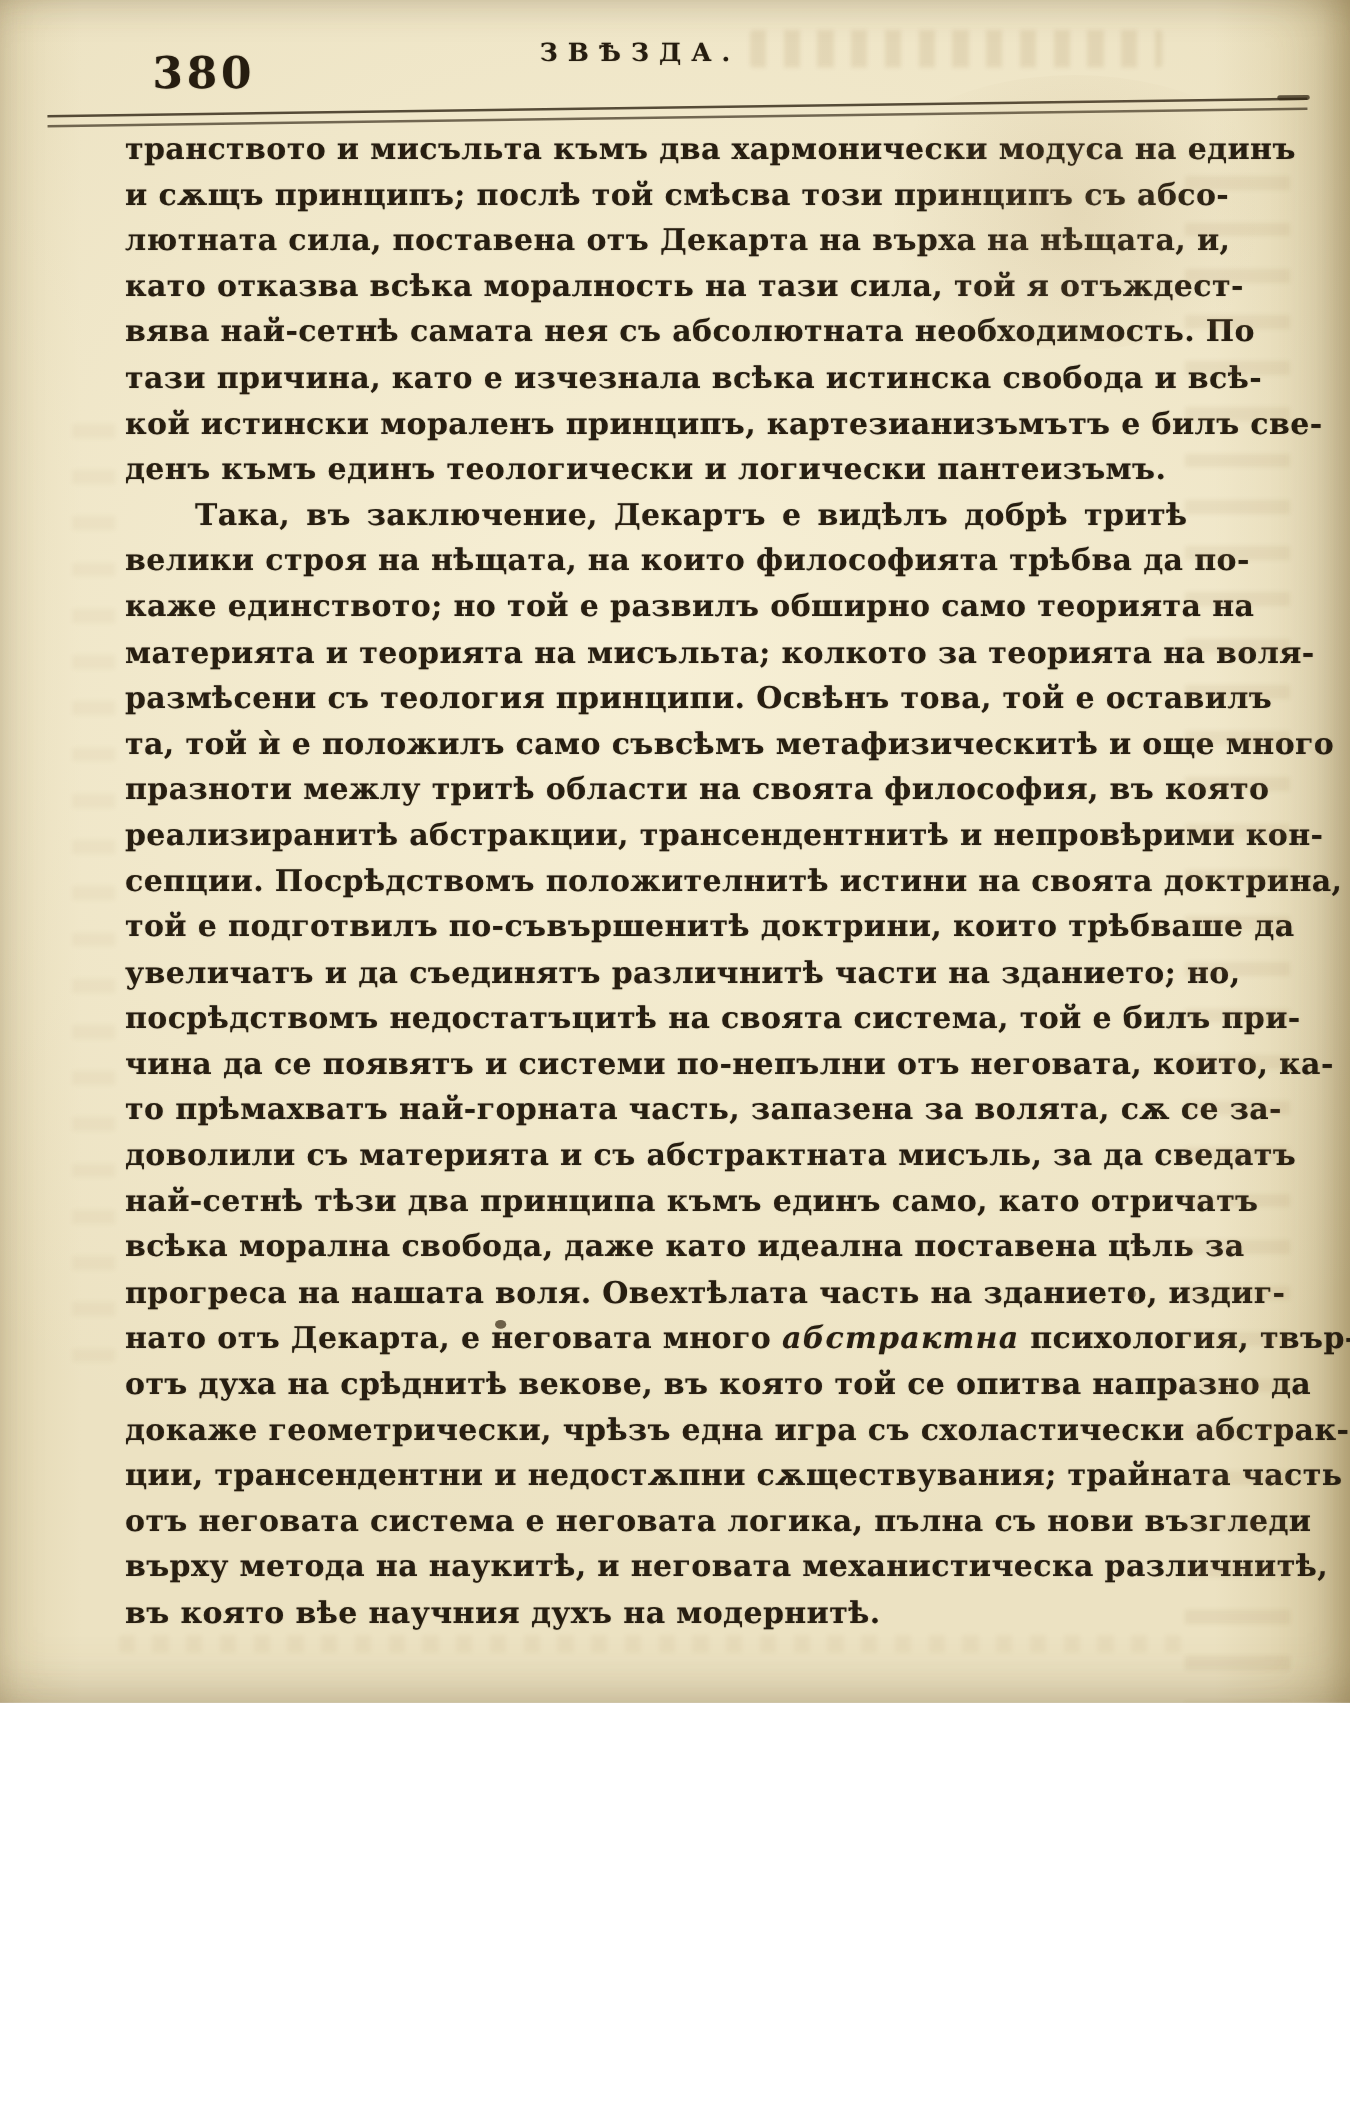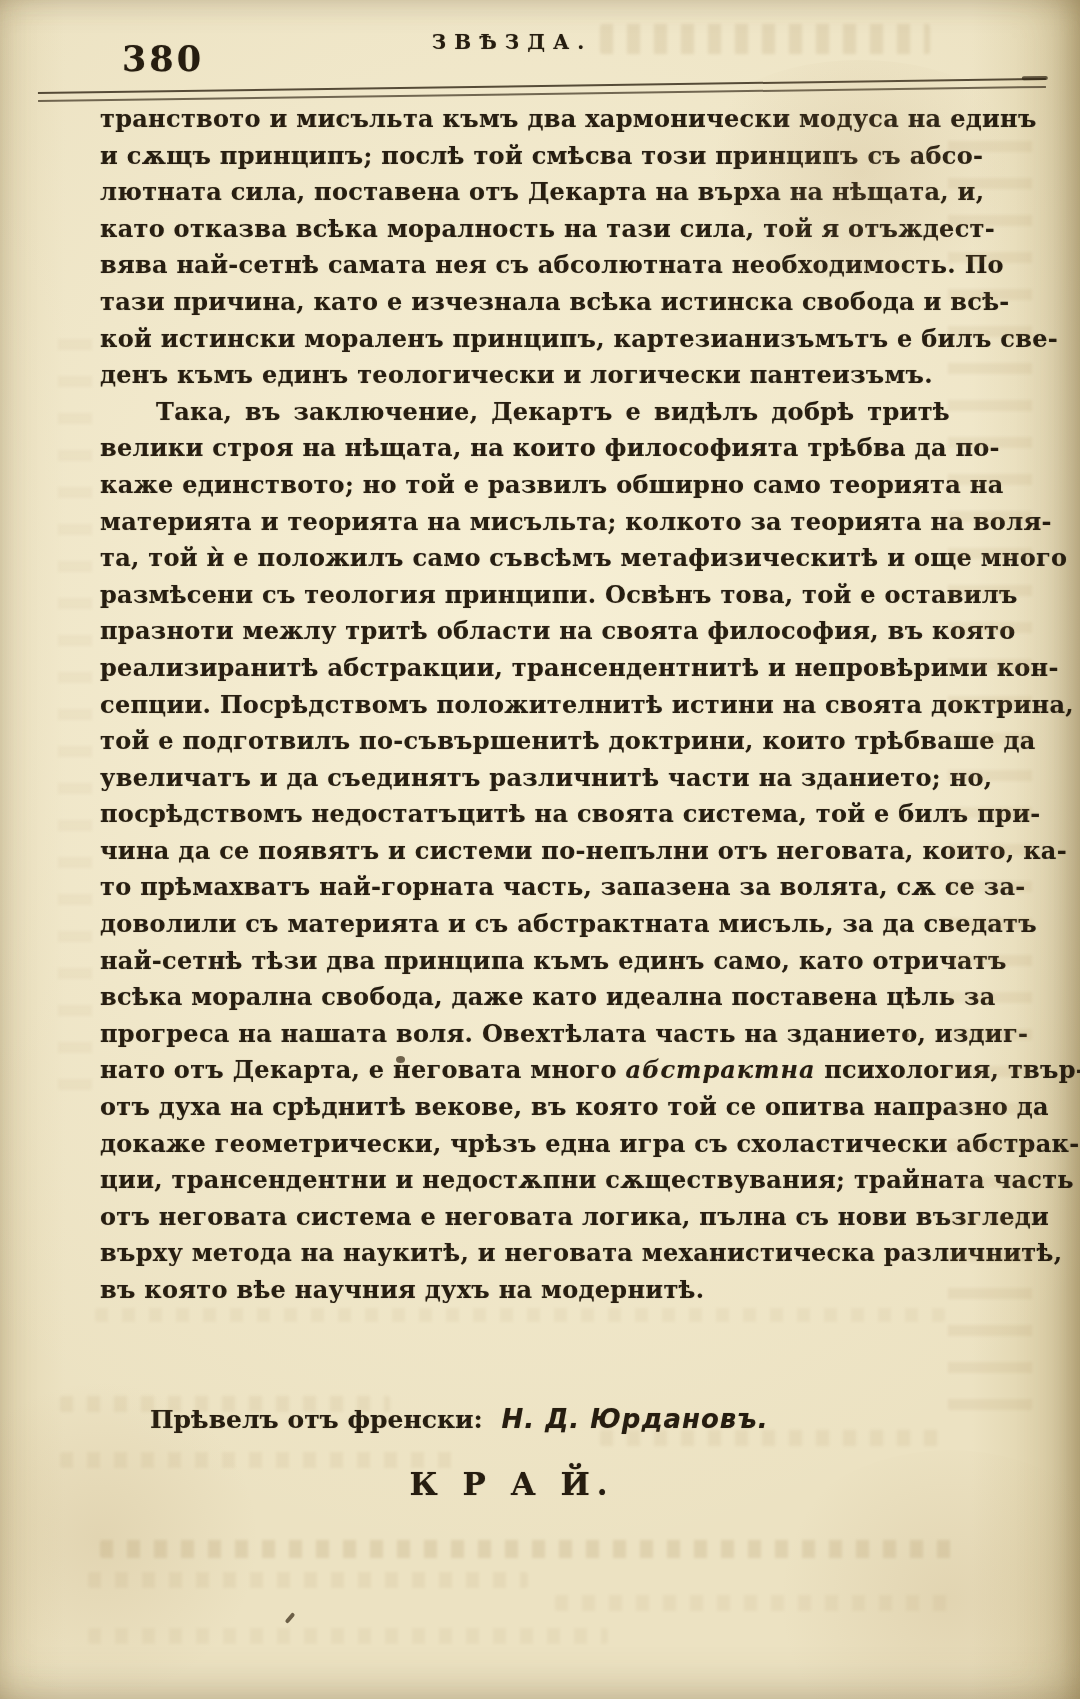--- a/index.html
+++ b/index.html
@@ -3,21 +3,21 @@
 <meta charset="utf-8">
 <style>
   html, body { margin: 0; padding: 0; }
   body {
     width: 1080px; height: 1699px;
     font-family: "DejaVu Serif", serif;
     overflow: hidden;
   }
   .page {
     position: relative;
-    width: 1080px; height: 1699px;
+    width: 1080px; height: 1362px;
     background:
       radial-gradient(ellipse 120% 90% at 48% 38%, rgba(248,241,216,.9) 0%, rgba(236,226,194,.0) 60%),
       linear-gradient(90deg, #e3d7b2 0%, #ece2c2 6%, #ece2c2 90%, #ddd0a8 98%, #d2c396 100%),
       #e9dfbe;
     box-shadow:
       inset -30px 0 50px -22px rgba(100,78,42,.38),
       inset 18px 0 40px -24px rgba(110,88,50,.25),
       inset 0 -26px 50px -26px rgba(110,88,50,.30),
       inset 0 16px 34px -22px rgba(110,88,50,.28);
     color: #261d10;
@@ -143,22 +143,22 @@
       <div class="line"><span>лютната сила, поставена отъ Декарта на върха на нѣщата, и,</span></div>
       <div class="line"><span>като отказва всѣка моралность на тази сила, той я отъждест-</span></div>
       <div class="line"><span>вява най-сетнѣ самата нея съ абсолютната необходимость. По</span></div>
       <div class="line"><span>тази причина, като е изчезнала всѣка истинска свобода и всѣ-</span></div>
       <div class="line"><span>кой истински мораленъ принципъ, картезианизъмътъ е билъ све-</span></div>
       <div class="line last"><span>денъ къмъ единъ теологически и логически пантеизъмъ.</span></div>
       <div class="line indent"><span>Така, въ заключение, Декартъ е видѣлъ добрѣ тритѣ</span></div>
       <div class="line"><span>велики строя на нѣщата, на които философията трѣбва да по-</span></div>
       <div class="line"><span>каже единството; но той е развилъ обширно само теорията на</span></div>
       <div class="line"><span>материята и теорията на мисъльта; колкото за теорията на воля-</span></div>
+      <div class="line"><span>размѣсени съ теология принципи. Освѣнъ това, той е оставилъ</span></div>
       <div class="line"><span>та, той ѝ е положилъ само съвсѣмъ метафизическитѣ и още много</span></div>
-      <div class="line"><span>размѣсени съ теология принципи. Освѣнъ това, той е оставилъ</span></div>
       <div class="line"><span>празноти межлу тритѣ области на своята философия, въ която</span></div>
       <div class="line"><span>реализиранитѣ абстракции, трансендентнитѣ и непровѣрими кон-</span></div>
       <div class="line"><span>сепции. Посрѣдствомъ положителнитѣ истини на своята доктрина,</span></div>
       <div class="line"><span>той е подготвилъ по-съвършенитѣ доктрини, които трѣбваше да</span></div>
       <div class="line"><span>увеличатъ и да съединятъ различнитѣ части на зданието; но,</span></div>
       <div class="line"><span>посрѣдствомъ недостатъцитѣ на своята система, той е билъ при-</span></div>
       <div class="line"><span>чина да се появятъ и системи по-непълни отъ неговата, които, ка-</span></div>
       <div class="line"><span>то прѣмахватъ най-горната часть, запазена за волята, сѫ се за-</span></div>
       <div class="line"><span>доволили съ материята и съ абстрактната мисъль, за да сведатъ</span></div>
       <div class="line"><span>най-сетнѣ тѣзи два принципа къмъ единъ само, като отричатъ</span></div>

